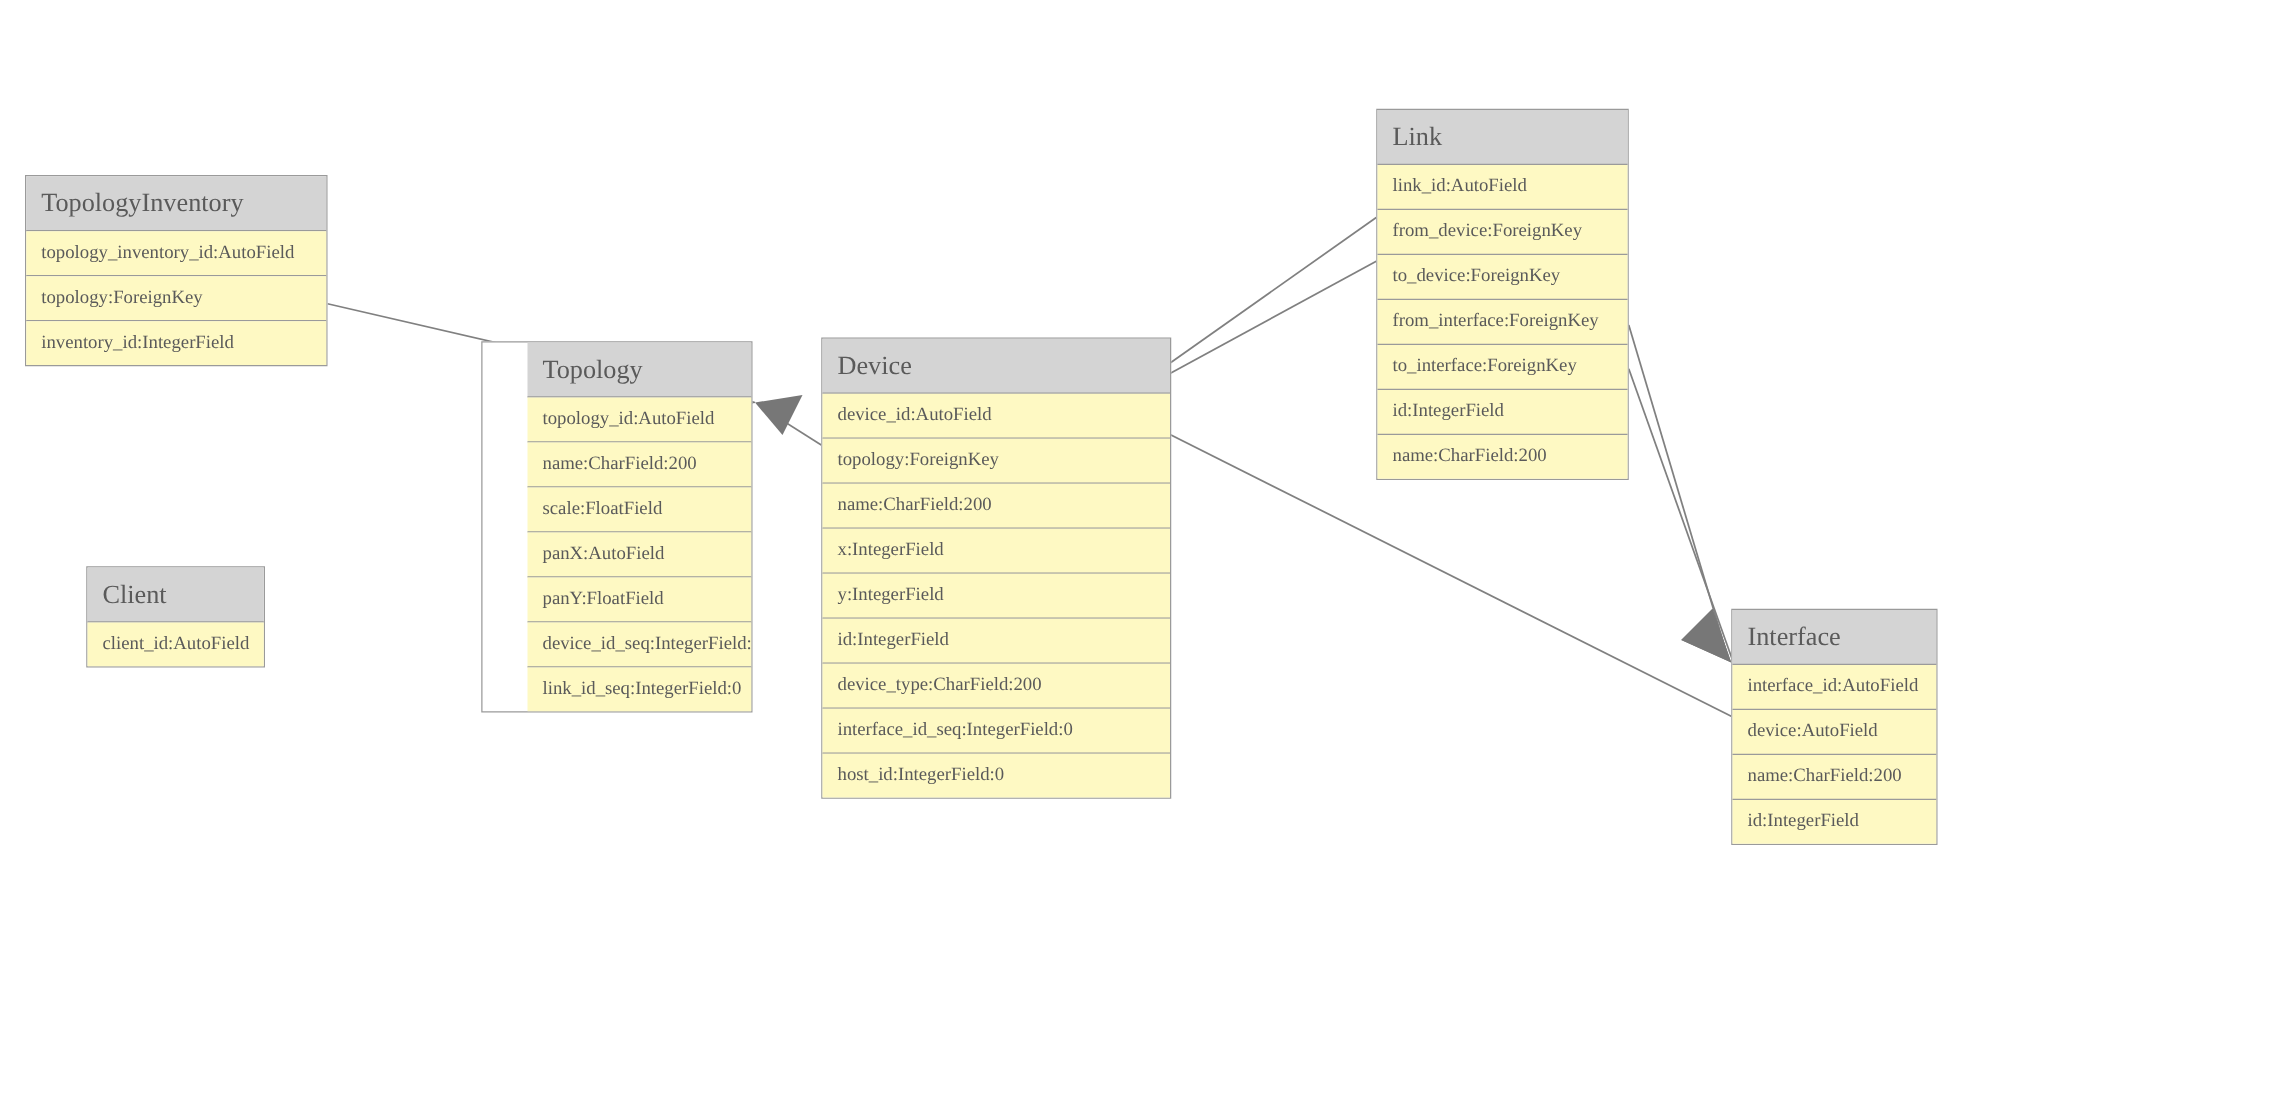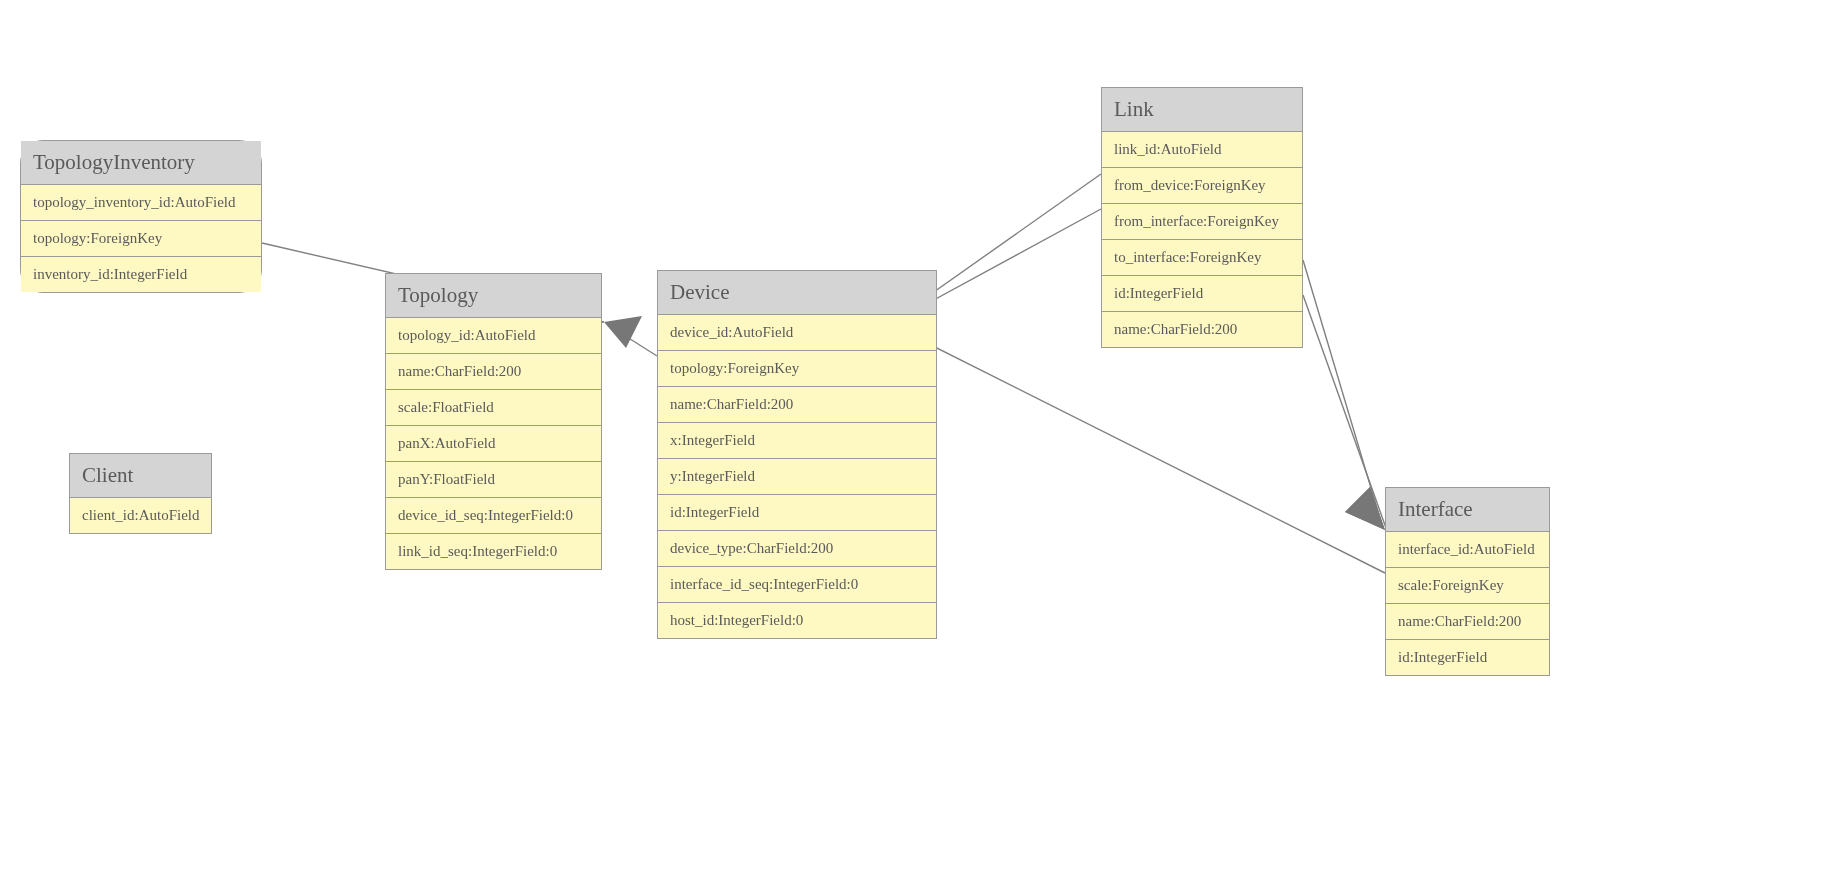--- a/index.html
+++ b/index.html
@@ -86,31 +86,31 @@
         <path d="M 1303,260 L 1382,525" stroke="#808080" stroke-width="1.4" fill="none"></path>
         <path d="M 1385,530 L 1345,512 L 1370,487 Z" fill="#777777" stroke="none"></path>
       </g>
       <g>
         <path d="M 1303,295 L 1386,528" stroke="#808080" stroke-width="1.4" fill="none"></path>
         <path d="M 1385,530 L 1345,512 L 1370,487 Z" fill="#777777" stroke="none"></path>
       </g>
     </svg>
 
   <div id="entity-layer">
-      <div class="entity" style="left: 20px; top: 140px; width: 242px; border-color: rgb(154, 154, 154); background: rgb(255, 255, 255); border-radius: 23px;">
+      <div class="entity" style="left: 20px; top: 140px; width: 242px; border-color: rgb(154, 154, 154); background: rgb(255, 255, 255);">
         <div class="entity-header" style="background: rgb(212, 212, 212); color: rgb(90, 90, 90); border-bottom-color: rgb(154, 154, 154);">TopologyInventory</div>
         <div class="entity-row" style="color: rgb(90, 90, 90); border-bottom-color: rgb(154, 154, 154);">topology_inventory_id:AutoField</div>
         <div class="entity-row" style="color: rgb(90, 90, 90); border-bottom-color: rgb(154, 154, 154);">topology:ForeignKey</div>
         <div class="entity-row" style="color: rgb(90, 90, 90); border-bottom-color: rgb(154, 154, 154);">inventory_id:IntegerField</div>
       </div>
       <div class="entity" style="left: 69px; top: 453px; width: 143px; border-color: rgb(154, 154, 154); background: rgb(255, 255, 255);">
         <div class="entity-header" style="background: rgb(212, 212, 212); color: rgb(90, 90, 90); border-bottom-color: rgb(154, 154, 154);">Client</div>
         <div class="entity-row" style="color: rgb(90, 90, 90); border-bottom-color: rgb(154, 154, 154);">client_id:AutoField</div>
       </div>
-      <div class="entity" style="left: 385px; top: 273px; width: 217px; border-color: rgb(154, 154, 154); background: rgb(255, 255, 255);">
+      <div class="entity" style="left: 385px; top: 273px; width: 217px; border-color: rgb(154, 154, 154); background: rgb(255, 255, 255); padding-left: 36px;">
         <div class="entity-header" style="background: rgb(212, 212, 212); color: rgb(90, 90, 90); border-bottom-color: rgb(154, 154, 154);">Topology</div>
         <div class="entity-row" style="color: rgb(90, 90, 90); border-bottom-color: rgb(154, 154, 154);">topology_id:AutoField</div>
         <div class="entity-row" style="color: rgb(90, 90, 90); border-bottom-color: rgb(154, 154, 154);">name:CharField:200</div>
         <div class="entity-row" style="color: rgb(90, 90, 90); border-bottom-color: rgb(154, 154, 154);">scale:FloatField</div>
         <div class="entity-row" style="color: rgb(90, 90, 90); border-bottom-color: rgb(154, 154, 154);">panX:AutoField</div>
         <div class="entity-row" style="color: rgb(90, 90, 90); border-bottom-color: rgb(154, 154, 154);">panY:FloatField</div>
         <div class="entity-row" style="color: rgb(90, 90, 90); border-bottom-color: rgb(154, 154, 154);">device_id_seq:IntegerField:0</div>
         <div class="entity-row" style="color: rgb(90, 90, 90); border-bottom-color: rgb(154, 154, 154);">link_id_seq:IntegerField:0</div>
       </div>
       <div class="entity" style="left: 657px; top: 270px; width: 280px; border-color: rgb(154, 154, 154); background: rgb(255, 255, 255);">
@@ -122,27 +122,28 @@
         <div class="entity-row" style="color: rgb(90, 90, 90); border-bottom-color: rgb(154, 154, 154);">y:IntegerField</div>
         <div class="entity-row" style="color: rgb(90, 90, 90); border-bottom-color: rgb(154, 154, 154);">id:IntegerField</div>
         <div class="entity-row" style="color: rgb(90, 90, 90); border-bottom-color: rgb(154, 154, 154);">device_type:CharField:200</div>
         <div class="entity-row" style="color: rgb(90, 90, 90); border-bottom-color: rgb(154, 154, 154);">interface_id_seq:IntegerField:0</div>
         <div class="entity-row" style="color: rgb(90, 90, 90); border-bottom-color: rgb(154, 154, 154);">host_id:IntegerField:0</div>
       </div>
       <div class="entity" style="left: 1101px; top: 87px; width: 202px; border-color: rgb(154, 154, 154); background: rgb(255, 255, 255);">
         <div class="entity-header" style="background: rgb(212, 212, 212); color: rgb(90, 90, 90); border-bottom-color: rgb(154, 154, 154);">Link</div>
         <div class="entity-row" style="color: rgb(90, 90, 90); border-bottom-color: rgb(154, 154, 154);">link_id:AutoField</div>
         <div class="entity-row" style="color: rgb(90, 90, 90); border-bottom-color: rgb(154, 154, 154);">from_device:ForeignKey</div>
+        <div class="entity-row" style="color: rgb(90, 90, 90); border-bottom-color: rgb(154, 154, 154);">to_device:ForeignKey</div>
         <div class="entity-row" style="color: rgb(90, 90, 90); border-bottom-color: rgb(154, 154, 154);">from_interface:ForeignKey</div>
         <div class="entity-row" style="color: rgb(90, 90, 90); border-bottom-color: rgb(154, 154, 154);">to_interface:ForeignKey</div>
         <div class="entity-row" style="color: rgb(90, 90, 90); border-bottom-color: rgb(154, 154, 154);">id:IntegerField</div>
         <div class="entity-row" style="color: rgb(90, 90, 90); border-bottom-color: rgb(154, 154, 154);">name:CharField:200</div>
       </div>
       <div class="entity" style="left: 1385px; top: 487px; width: 165px; border-color: rgb(154, 154, 154); background: rgb(255, 255, 255);">
         <div class="entity-header" style="background: rgb(212, 212, 212); color: rgb(90, 90, 90); border-bottom-color: rgb(154, 154, 154);">Interface</div>
         <div class="entity-row" style="color: rgb(90, 90, 90); border-bottom-color: rgb(154, 154, 154);">interface_id:AutoField</div>
-        <div class="entity-row" style="color: rgb(90, 90, 90); border-bottom-color: rgb(154, 154, 154);">scale:ForeignKey</div>
+        <div class="entity-row" style="color: rgb(90, 90, 90); border-bottom-color: rgb(154, 154, 154);">device:AutoField</div>
         <div class="entity-row" style="color: rgb(90, 90, 90); border-bottom-color: rgb(154, 154, 154);">name:CharField:200</div>
         <div class="entity-row" style="color: rgb(90, 90, 90); border-bottom-color: rgb(154, 154, 154);">id:IntegerField</div>
       </div>
     </div>
 
 </div>
 
 </body></html>

